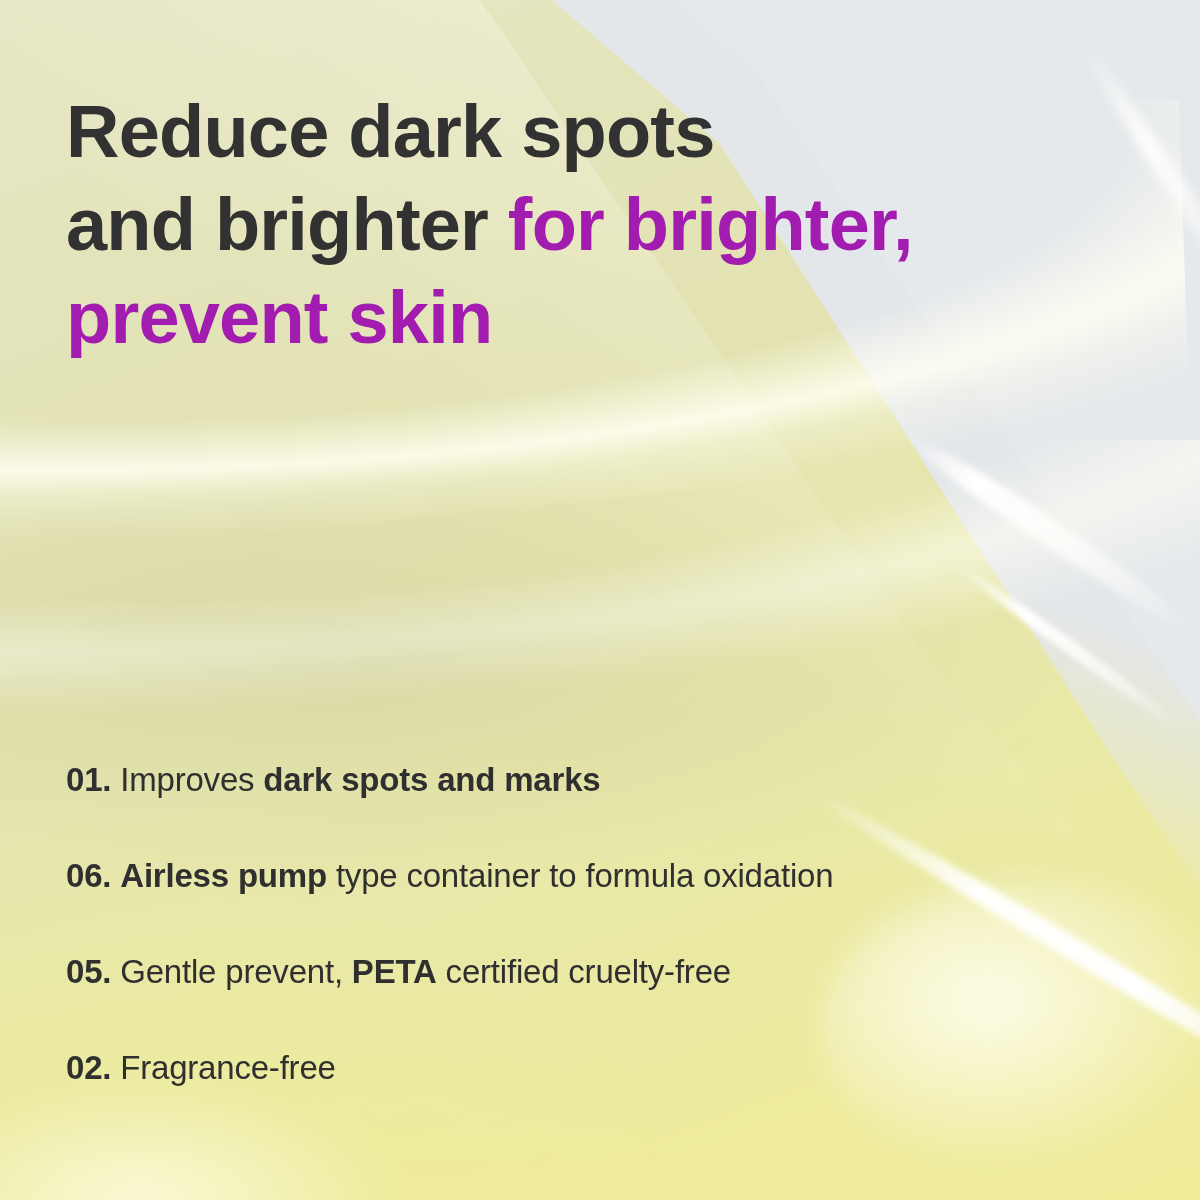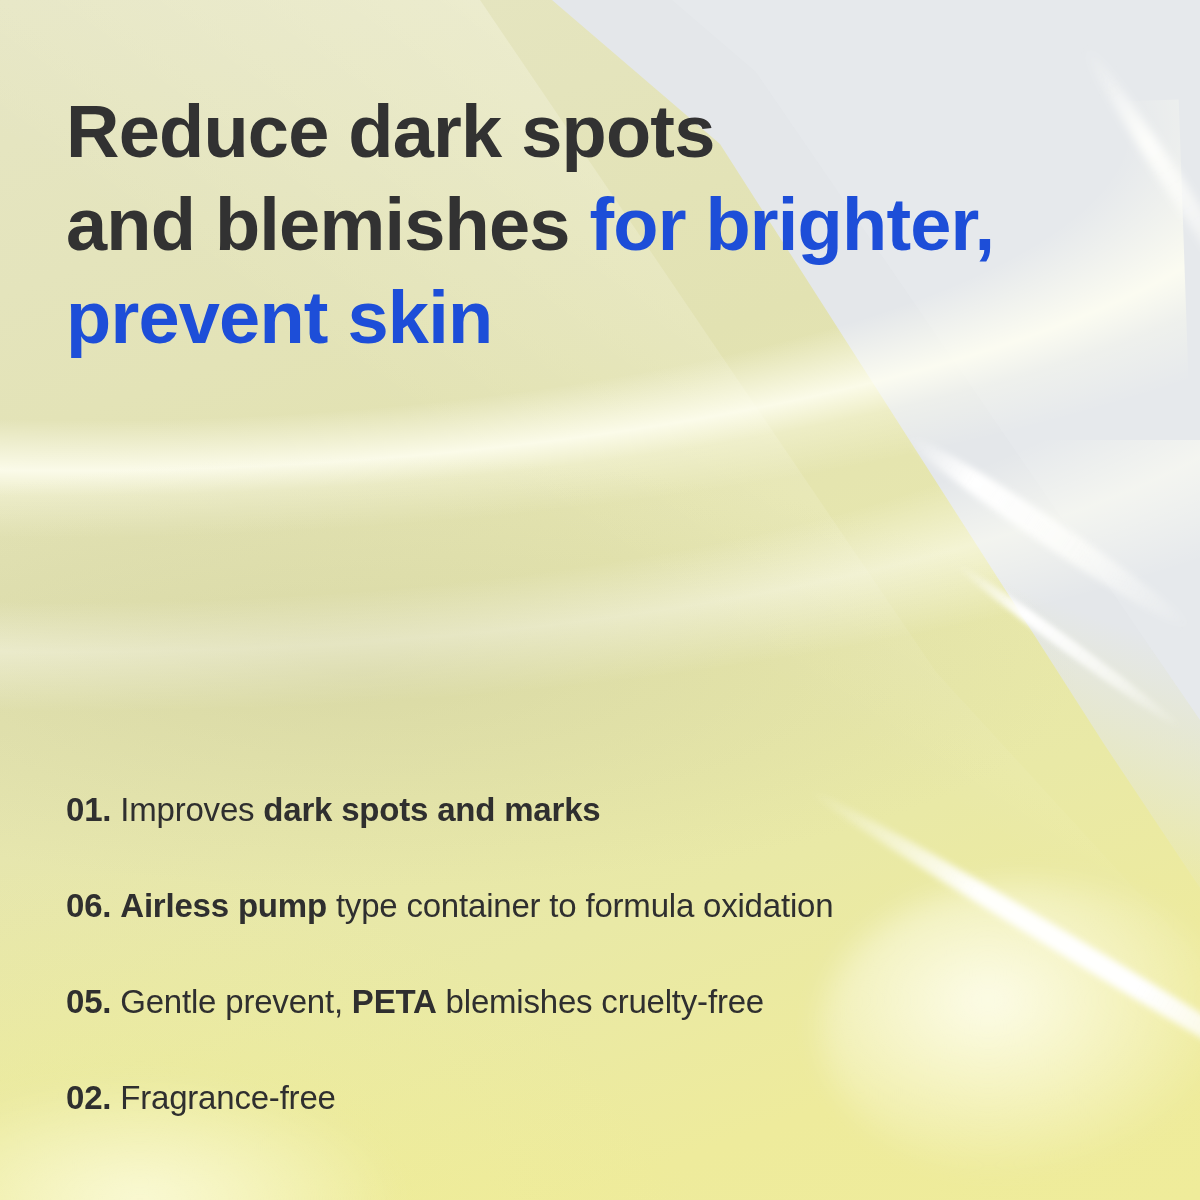--- a/index.html
+++ b/index.html
@@ -151,40 +151,39 @@
     top: 85px;
     width: 1090px;
     margin: 0;
     font-size: 74px;
     line-height: 93px;
     font-weight: 700;
     letter-spacing: -0.8px;
     color: #323232;
     font-family: "Liberation Sans", sans-serif;
   }
-  #headline .accent { color: #1d4ed8; }
+  #headline .accent { color: #a21caf; }
 
   #feature-list {
     position: absolute;
     left: 66px;
     top: 758px;
     width: 1100px;
     list-style: none;
     margin: 0;
     padding: 0;
   }
   .feature-item {
     font-size: 33px;
     line-height: 44px;
     color: #2f2f2f;
     margin-bottom: 52px;
     white-space: nowrap;
     font-family: "Liberation Sans", sans-serif;
     letter-spacing: -0.2px;
-    margin-top: 30px;
   }
   .feature-item:last-child { margin-bottom: 0; }
   .item-num { font-weight: 700; }
   .item-text { font-weight: 400; }
   .item-strong { font-weight: 700; }
 </style>
 </head>
 <body>
 
 <div id="canvas">
@@ -199,28 +198,28 @@
   <div id="bg-warm-bl"></div>
   <div id="bg-glow-br"></div>
   <div id="bg-glow-bl"></div>
   <div id="bg-streak-c"></div>
   <div id="bg-streak-a"></div>
   <div id="bg-streak-b"></div>
   <div id="bg-streak-d"></div>
 
   <div id="content">
 
-    <h1 id="headline"><span>Reduce dark spots</span><br><span>and blemishes</span> <span class="accent">for brighter,</span><br><span class="accent">prevent skin</span></h1>
+    <h1 id="headline"><span>Reduce dark spots</span><br><span>and brighter</span> <span class="accent">for brighter,</span><br><span class="accent">prevent skin</span></h1>
 
     <ul id="feature-list">
 
       <li class="feature-item"><span class="item-num">01.</span> <span class="item-text">Improves</span> <span class="item-strong">dark spots and marks</span></li>
 
       <li class="feature-item"><span class="item-num">06.</span> <span class="item-strong">Airless pump</span> <span class="item-text">type container to formula oxidation</span></li>
 
-      <li class="feature-item"><span class="item-num">05.</span> <span class="item-text">Gentle prevent,</span> <span class="item-strong">PETA</span> <span class="item-text">blemishes cruelty-free</span></li>
+      <li class="feature-item"><span class="item-num">05.</span> <span class="item-text">Gentle prevent,</span> <span class="item-strong">PETA</span> <span class="item-text">certified cruelty-free</span></li>
 
       <li class="feature-item"><span class="item-num">02.</span> <span class="item-text">Fragrance-free</span></li>
 
     </ul>
 
   </div>
 </div>
 
 </body></html>

